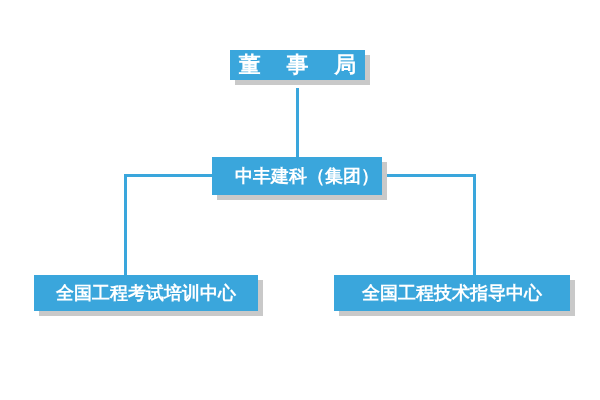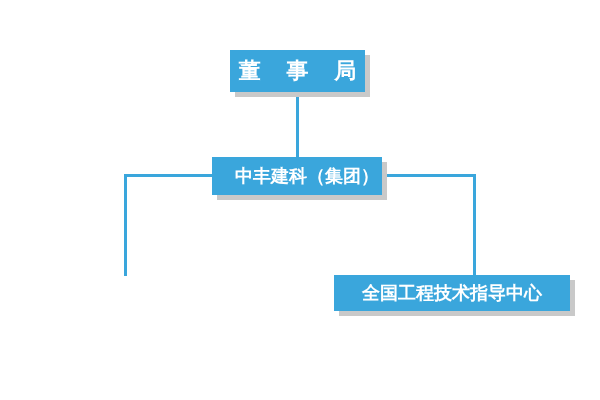--- a/index.html
+++ b/index.html
@@ -48,21 +48,21 @@
     font-weight: bold;
     color: #ffffff;
     display: block;
   }
 
   
   #node-board {
     left: 230px;
     top: 50px;
     width: 135px;
-    height: 42px;
+    height: 30px;
   }
   #node-board .node-label {
     font-size: 22px;
     letter-spacing: 9px;
     text-indent: 9px;
   }
 
   
   #node-group {
     left: 212px;
@@ -144,18 +144,21 @@
   <div class="connector" id="connector-drop-right"></div>
 
   <div class="node" id="node-board">
     <span class="node-label">董 事 局</span>
   </div>
 
   <div class="node" id="node-group">
     <span class="node-label">中丰建科（集团）</span>
   </div>
 
+  <div class="node" id="node-exam-center">
+    <span class="node-label">全国工程考试培训中心</span>
+  </div>
 
   <div class="node" id="node-tech-center">
     <span class="node-label">全国工程技术指导中心</span>
   </div>
 
 </div>
 
 </body></html>

